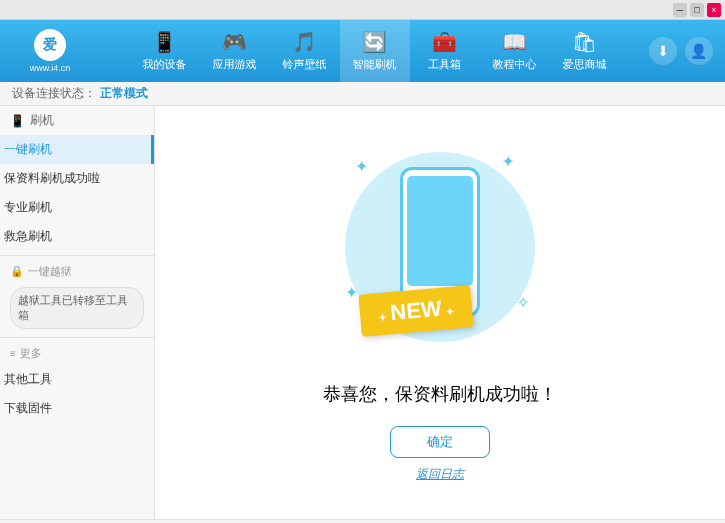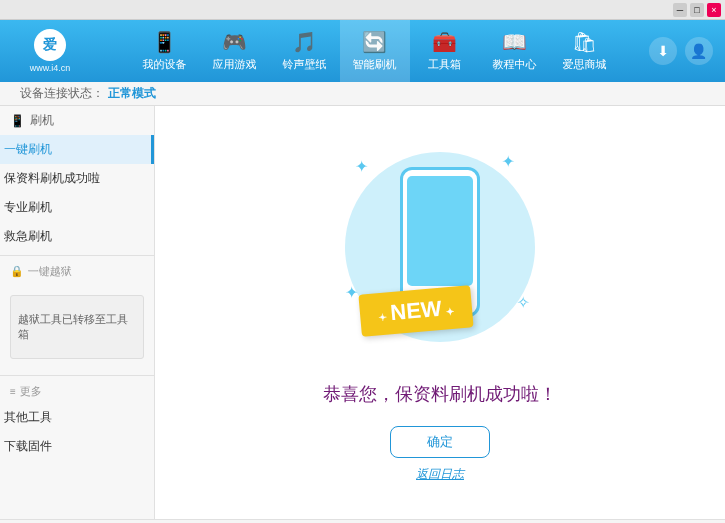--- a/index.html
+++ b/index.html
@@ -104,21 +104,21 @@
       display: flex;
       height: calc(523px - 20px - 62px - 28px);
     }
 
     
     .status-bar {
       background: #f5f5f5;
       height: 24px;
       display: flex;
       align-items: center;
-      padding: 0 20px;
+      padding: 0 12px;
       border-bottom: 1px solid #ddd;
       font-size: 12px;
       color: #333;
     }
     .status-label { color: #666; }
     .status-value { color: #2196d8; font-weight: bold; margin-left: 4px; }
 
     
     .sidebar {
       width: 155px;
@@ -155,25 +155,25 @@
     .sidebar-section-label {
       padding: 4px 10px;
       color: #999;
       font-size: 11px;
       display: flex;
       align-items: center;
     }
     .sidebar-section-label .eq-icon { margin-right: 4px; font-size: 10px; }
 
     .jailbreak-notice {
-      margin: 12px 10px;
+      margin: 4px 10px;
       background: #f0f0f0;
       border: 1px solid #ddd;
-      border-radius: 3px;
-      padding: 16px 7px;
+      border-radius: 15px;
+      padding: 5px 7px;
       font-size: 11px;
       color: #666;
       display: flex;
       align-items: flex-start;
       gap: 4px;
     }
 
     
     .content {
       flex: 1;
@@ -255,21 +255,21 @@
       margin-right: 4px;
     }
     .new-badge::after {
       content: '✦';
       font-size: 10px;
       margin-left: 4px;
     }
 
     .success-text {
       font-size: 18px;
-      color: #701a75;
+      color: #000000;
       margin-bottom: 20px;
     }
 
     .confirm-btn {
       width: 100px;
       height: 32px;
       border: 1px solid #2196d8;
       background: white;
       color: #2196d8;
       border-radius: 8px;

